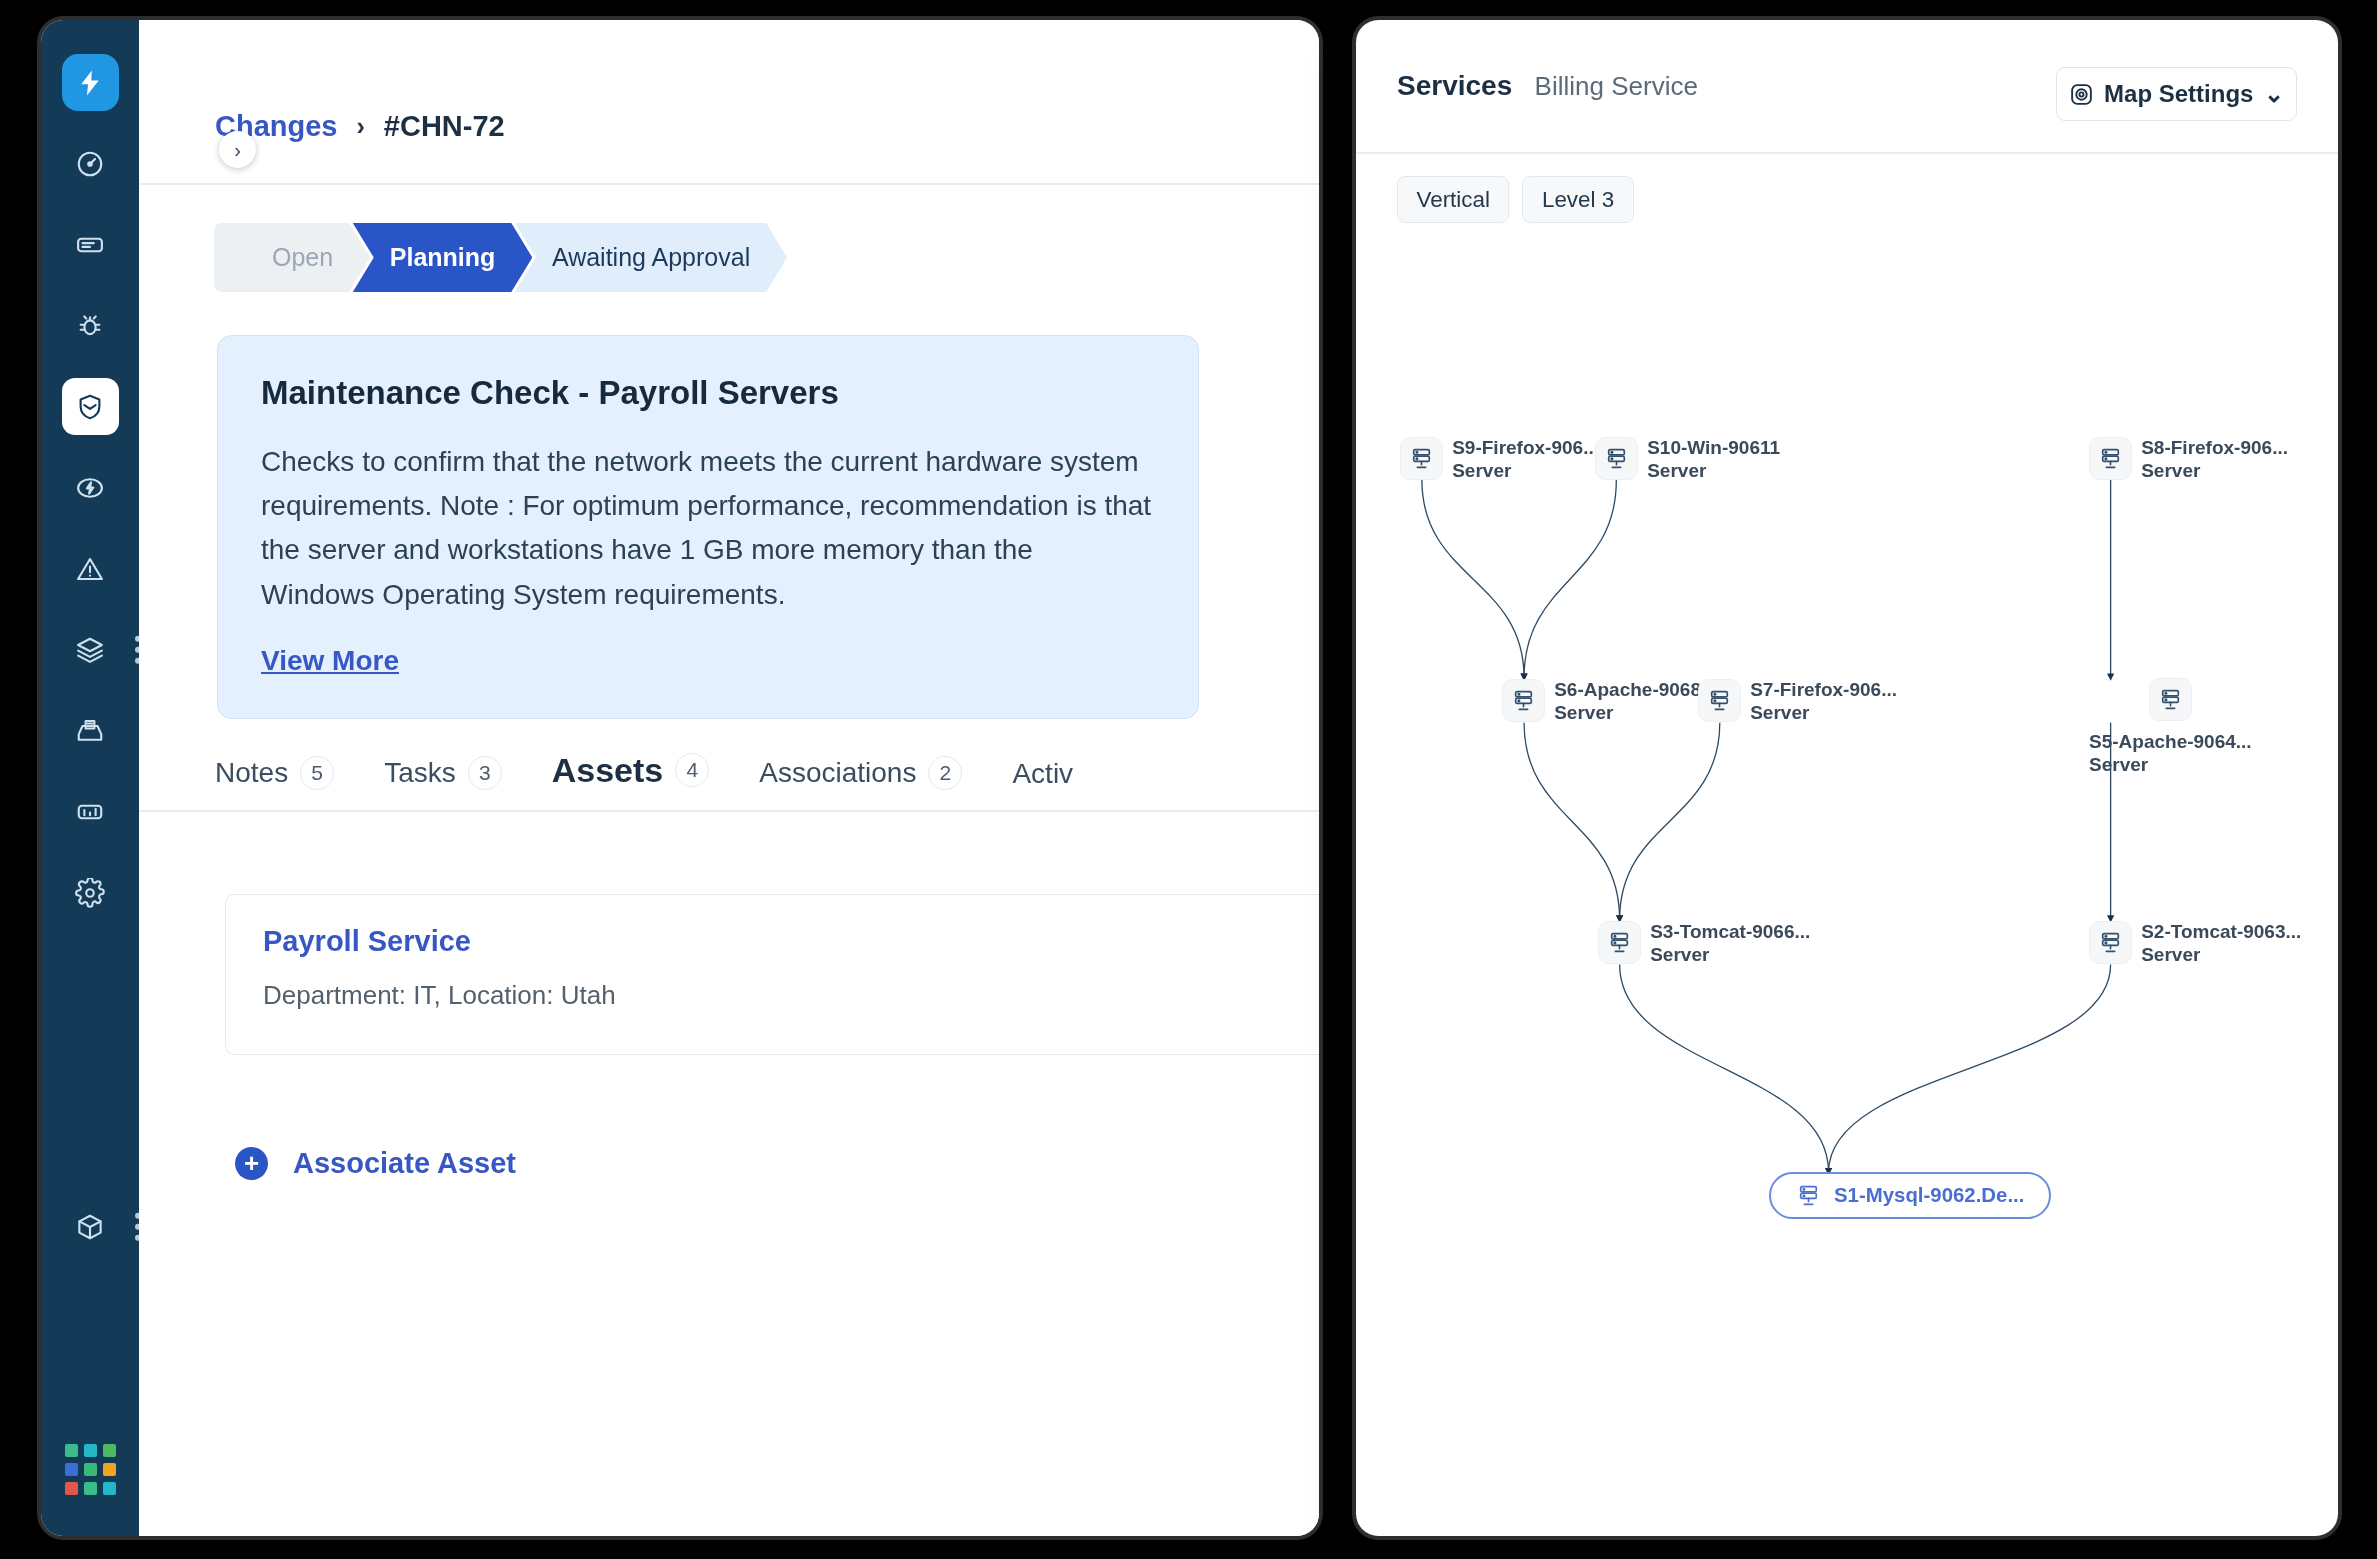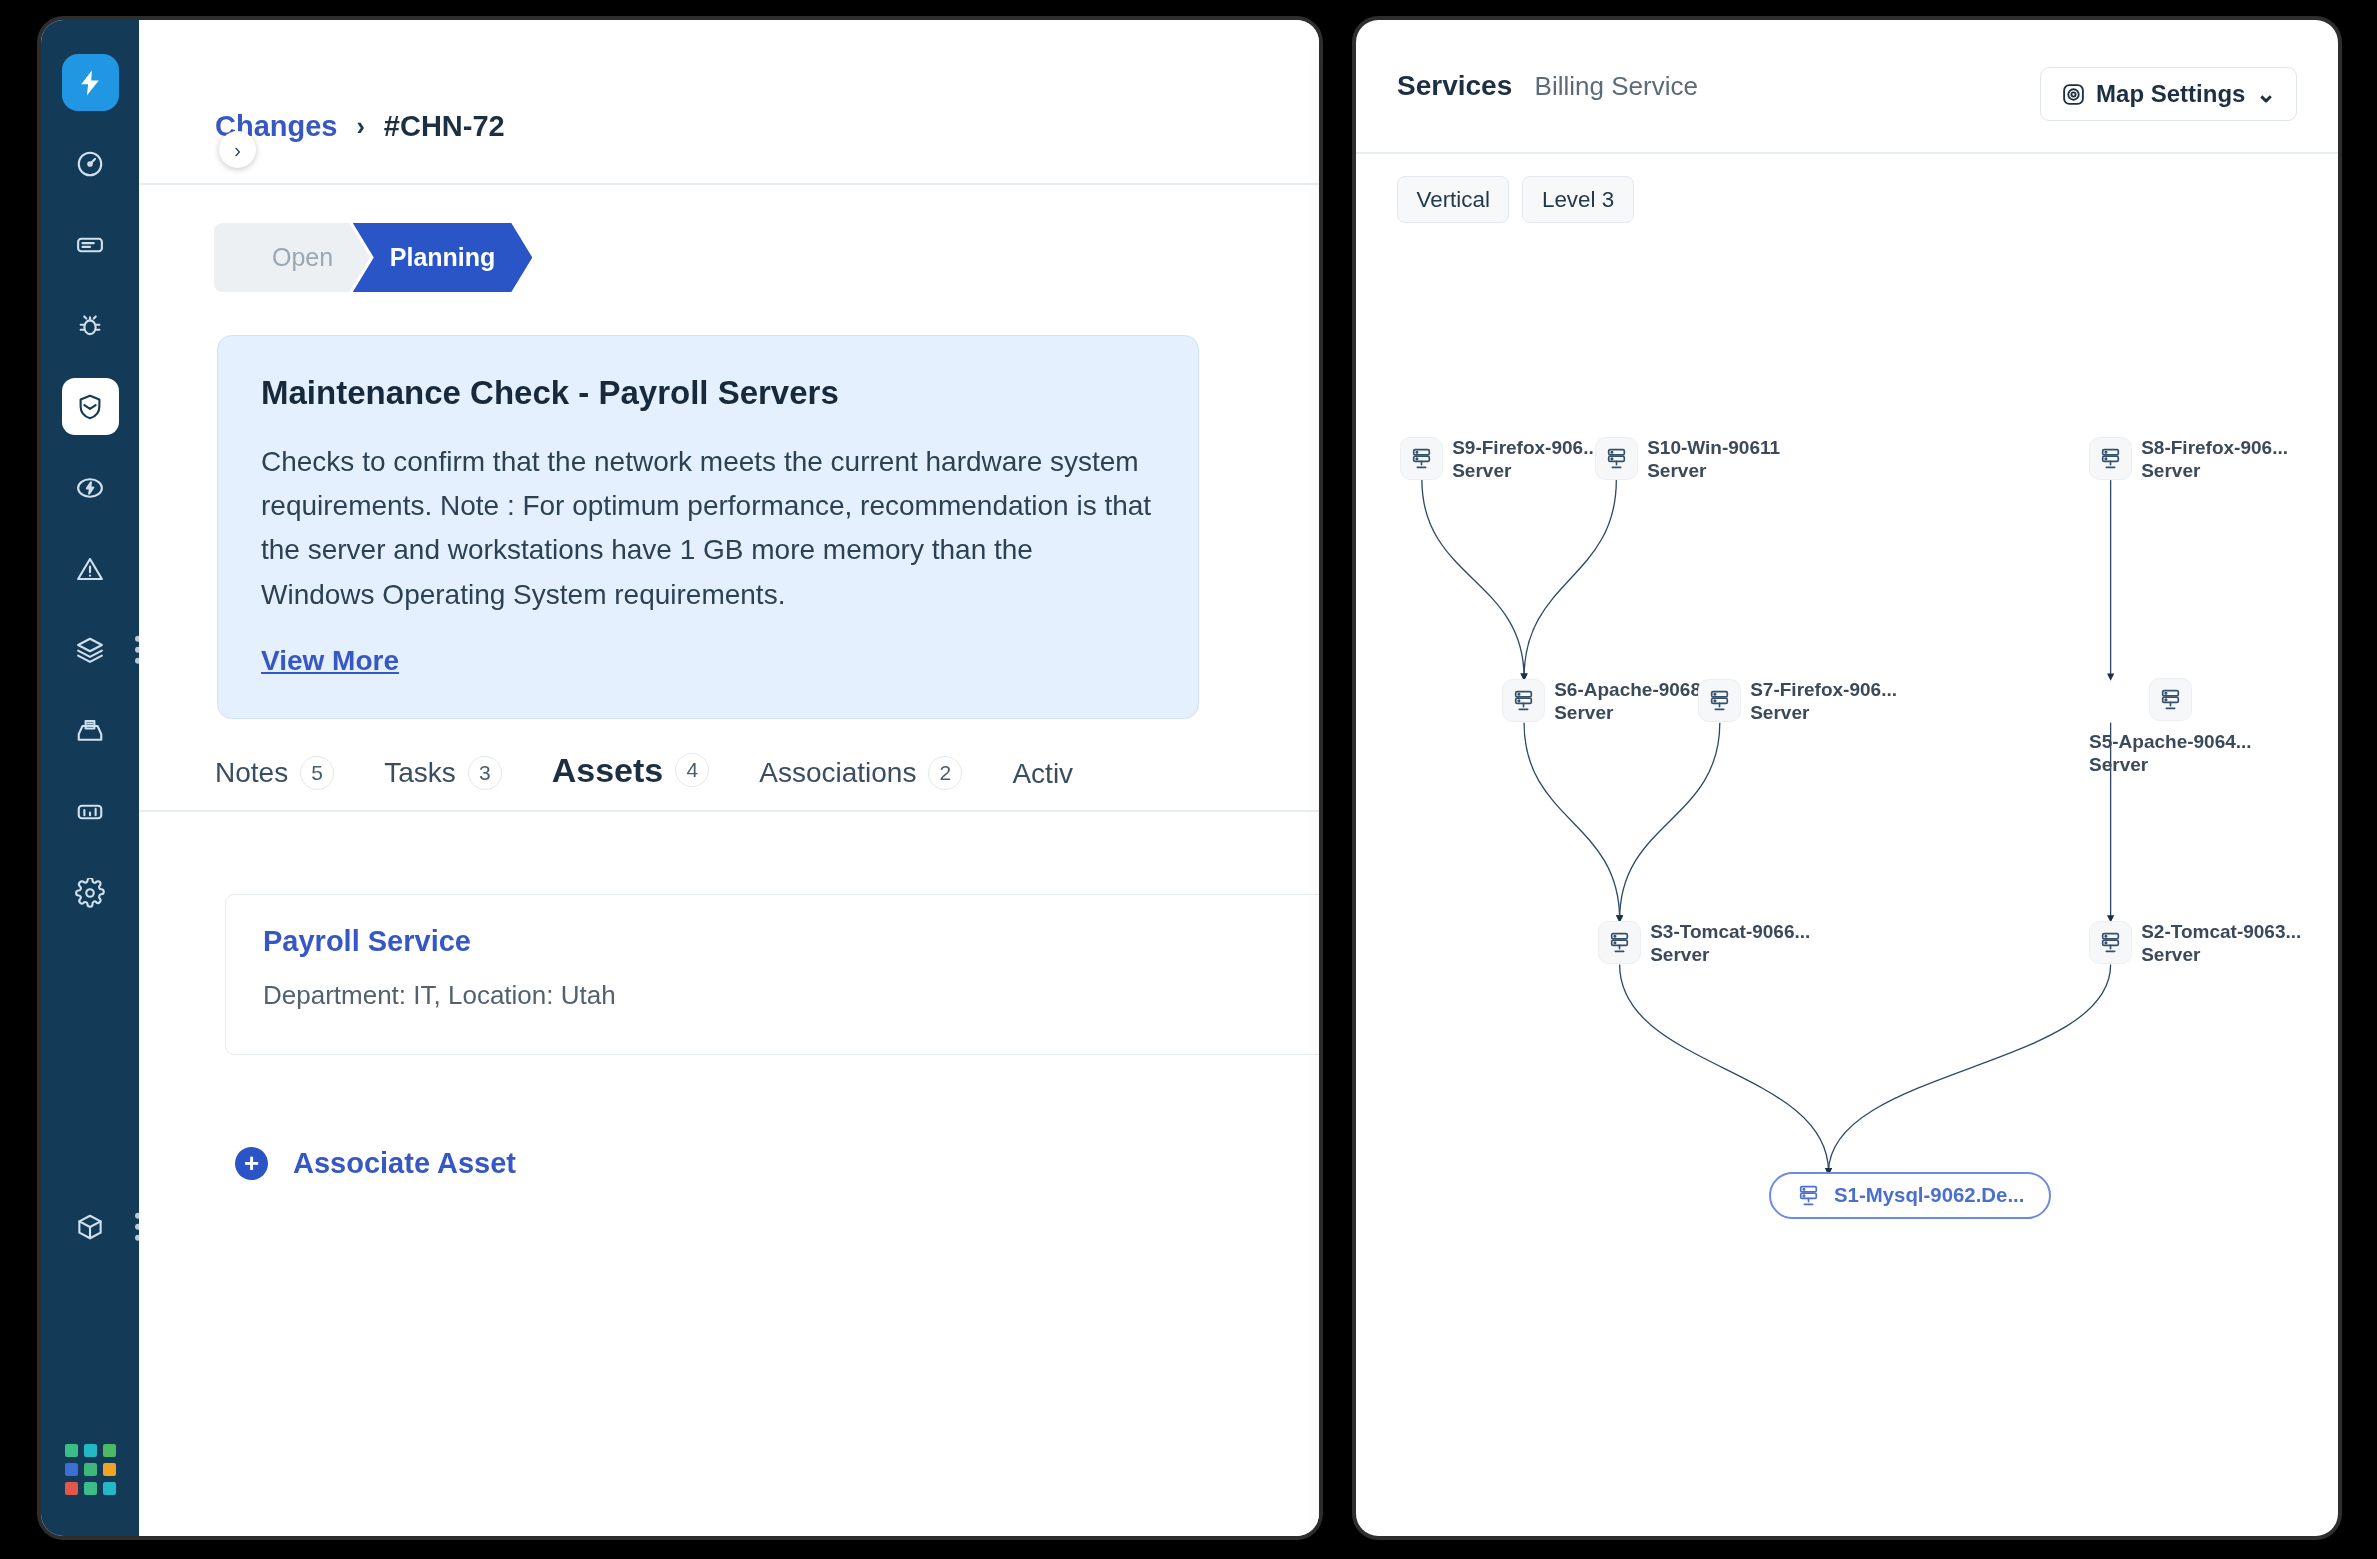--- a/index.html
+++ b/index.html
@@ -149,21 +149,21 @@
   .rhead {
     display: flex; align-items: center;
     padding: 0 41px; height: 132px; position: relative;
   }
   .svc-title { font-size: 28px; font-weight: 700; color: #1d2f42; margin-right: 22.4px; }
   .svc-sub   { font-size: 26px; color: #5c6b7a; }
   .map-settings-btn {
     position: absolute; right: 41px; top: 47px;
     display: flex; align-items: center; gap: 10.5px;
     border: 1.3px solid #dfe5ea; border-radius: 9.2px;
-    background: #fff; padding: 12px 20px;
+    background: #fff; padding: 12px 12px;
     font-size: 24px; color: #1d2f42; font-weight: 600;
   }
   .map-settings-btn svg { width: 25px; height: 25px; }
   .rchips { display: flex; gap: 13px; padding: 22.4px 0 0 41px; }
   .chip {
     border: 1.3px solid #e2e8ee; border-radius: 8px; background: #f6f8fa;
     padding: 9.2px 18.5px; font-size: 22.4px; color: #24384c;
   }
   .map-canvas { position: relative; width: 100%; height: 1226px; }
   .map-canvas svg.edges { position: absolute; inset: 0; width: 100%; height: 100%; }
@@ -304,20 +304,21 @@
       <div class="breadcrumb">
         <span class="bc-link">Changes</span>
         <span class="bc-sep">›</span>
         <span class="bc-cur">#CHN-72</span>
       </div>
       <div class="hr-line"></div>
 
       <div class="workflow" id="workflow">
           <div class="wf-step first wf-open">Open</div>
           <div class="wf-step mid wf-active">Planning</div>
+          <div class="wf-step mid wf-light">Awaiting Approval</div>
         </div>
 
       <div class="desc-card">
         <div class="desc-title">Maintenance Check - Payroll Servers</div>
         <div class="desc-body">Checks to confirm that the network meets the current hardware system requirements. Note : For optimum performance, recommendation is that the server and workstations have 1 GB more memory than the Windows Operating System requirements.</div>
         <a class="desc-link" href="#">View More</a>
       </div>
 
       <div class="tabs" id="tabs">
           <div class="tab">

